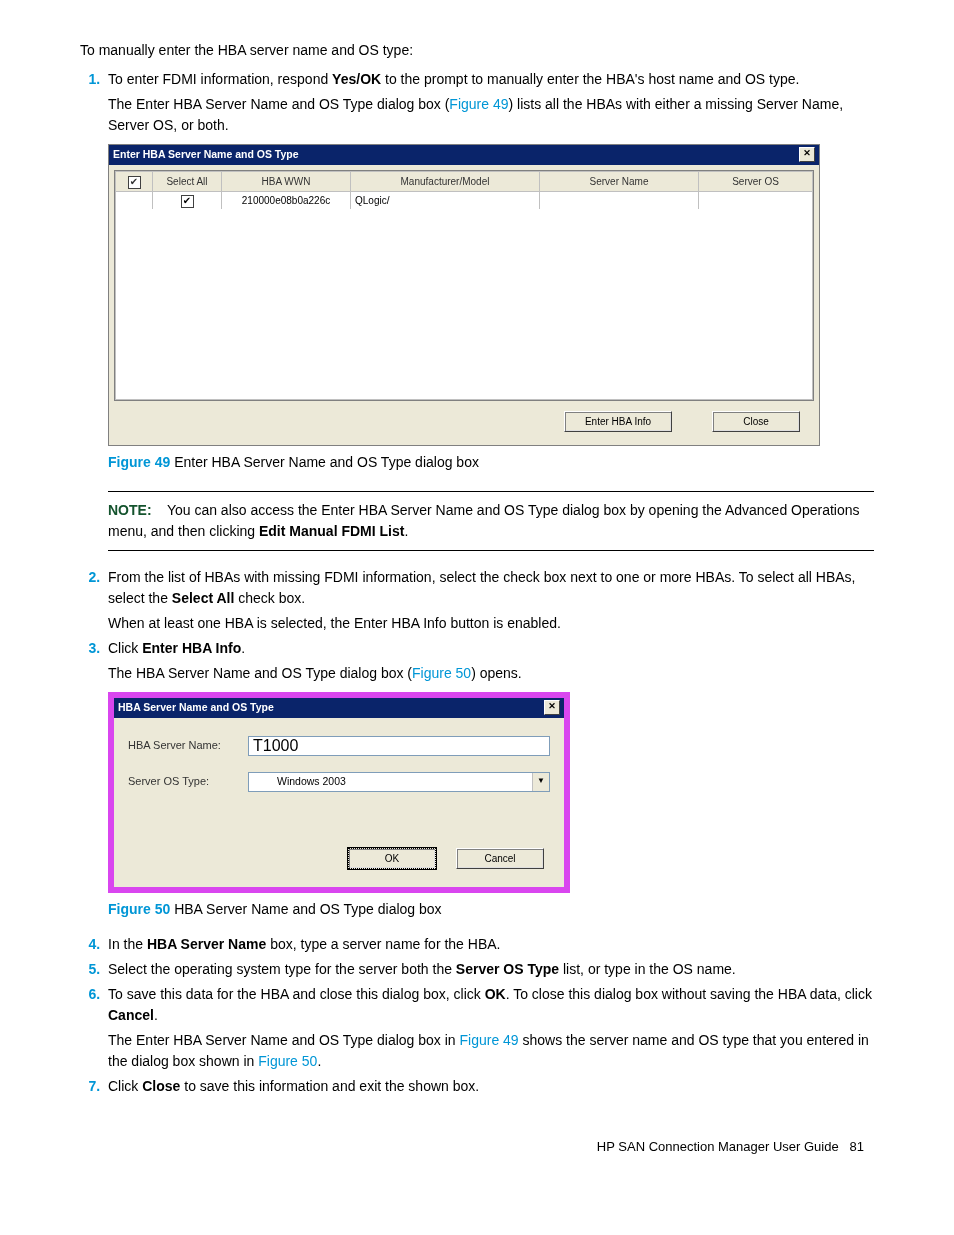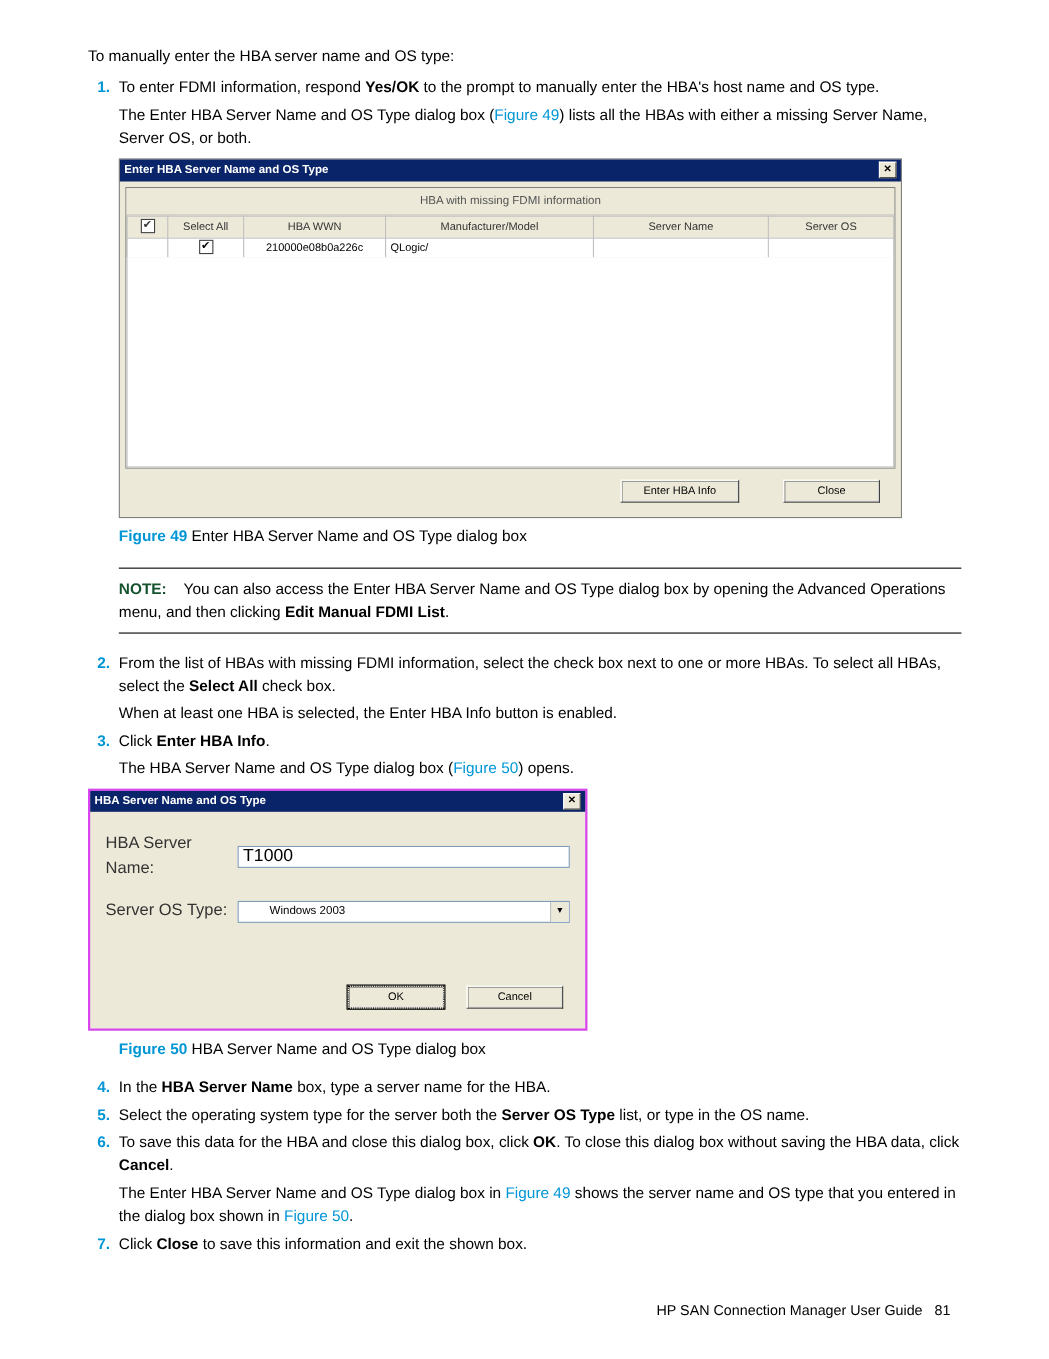--- a/index.html
+++ b/index.html
@@ -126,28 +126,29 @@
     border: none;
     border-top: 1px solid #000;
     margin: 18px 0 8px 28px;
     width: calc(100% - 28px);
   }
   .note-block { margin-left: 28px; margin-bottom: 8px; }
   .note-lbl { color: #14532d; font-weight: bold; }
 
   
   .dialog50 {
+    margin-left: 28px;
     width: 450px;
-    border: 2px solid #d946ef;
+    border: 6px solid #d946ef;
     background: #ece9d8;
     font-size: 10.5px;
   }
   .dlg50body { padding: 18px 14px 12px 14px; }
   .frow { display: flex; align-items: center; margin-bottom: 16px; }
-  .flabel { width: 120px; color: #333; font-size: 15px; }
+  .flabel { width: 120px; color: #333; font-size: 11px; }
   .finput {
     flex: 1;
     border: 1px solid #7f9db9;
     background: #fff;
     padding: 1px 4px;
     font-size: 16px;
     height: 16px;
     line-height: 16px;
   }
   .fselect-wrap {
@@ -199,21 +200,20 @@
   </li>
 </ol>
 
 <div class="dialog49" style="margin-top:8px;">
   <div class="titlebar">
     <span>Enter HBA Server Name and OS Type</span>
     <span class="closebox">✕</span>
   </div>
   <div class="dlg-body">
     <div class="group-box">
-      <div class="group-title">HBA with missing FDMI information</div>
       <table class="tbl">
         <tbody>
             <tr>
           <th style="width:28px;"><span class="chk">✔</span></th>
           <th style="width:60px;">Select All</th>
           <th style="width:120px;">HBA WWN</th>
           <th style="width:180px;">Manufacturer/Model</th>
           <th style="width:150px;">Server Name</th>
           <th>Server OS</th>
         </tr>

